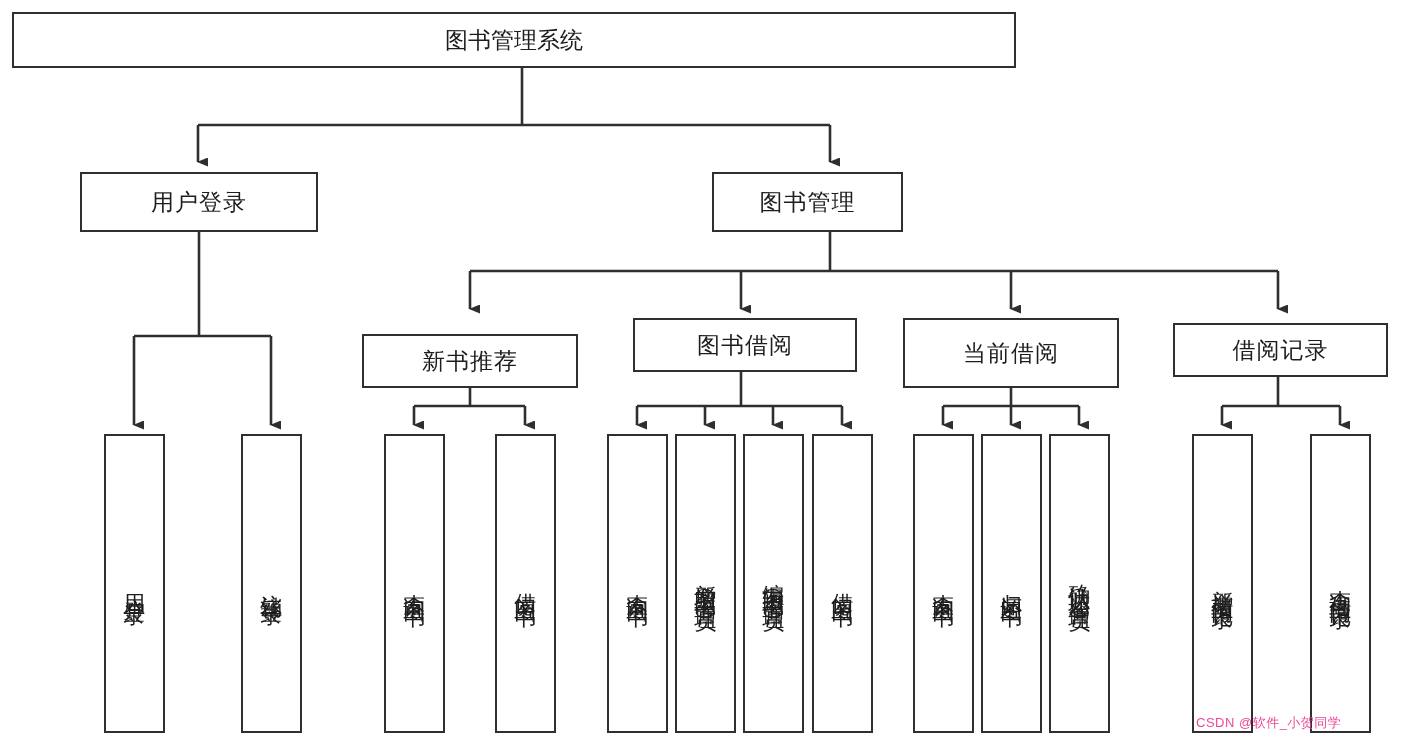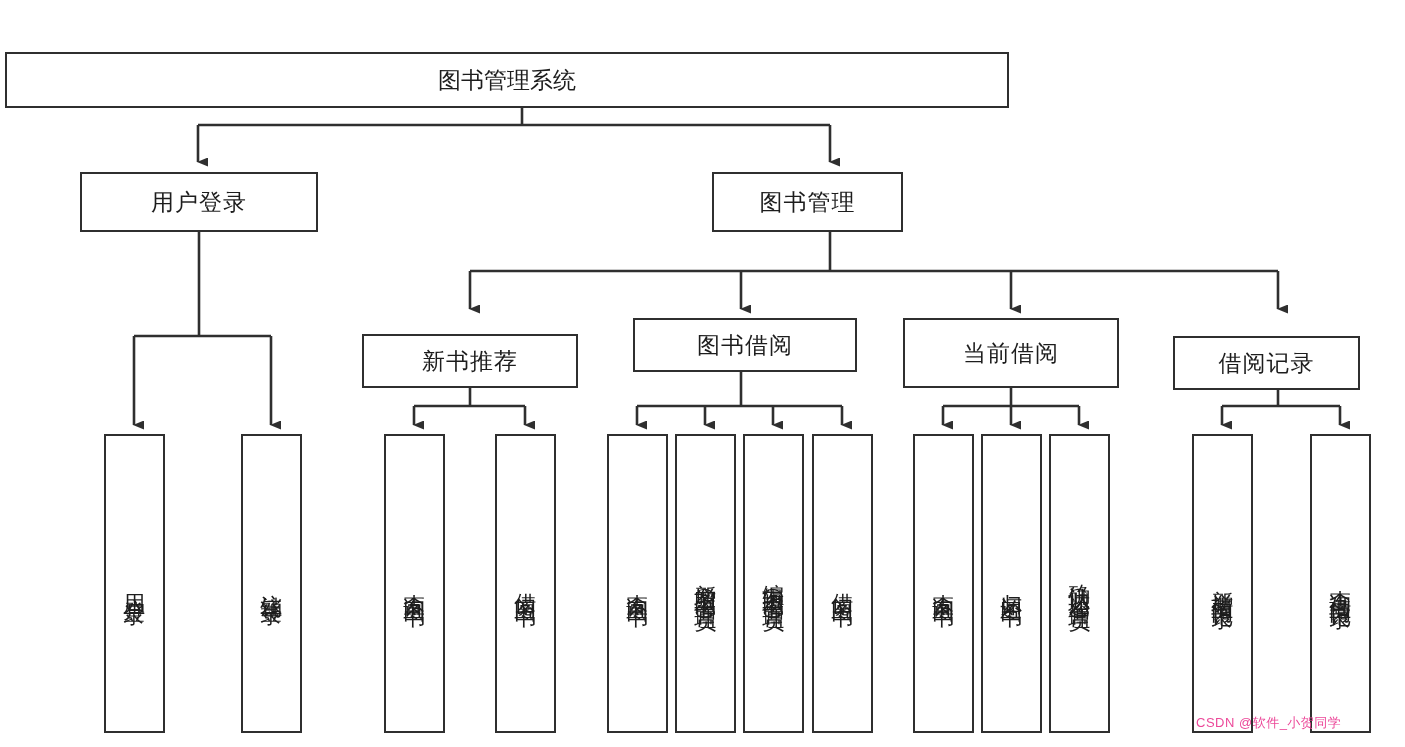--- a/index.html
+++ b/index.html
@@ -113,41 +113,41 @@
       <path d="M1011,406 L1011,425" marker-end="url(#arrow)"></path>
       <path d="M1079,406 L1079,425" marker-end="url(#arrow)"></path>
 
       <path d="M1278,372 L1278,406"></path>
       <path d="M1222,406 L1340,406"></path>
       <path d="M1222,406 L1222,425" marker-end="url(#arrow)"></path>
       <path d="M1340,406 L1340,425" marker-end="url(#arrow)"></path>
     </g>
   </svg>
 
-  <div class="node root" style="left:5px; top:12px; width:1004px; height:56px;margin-top:40px;">
+  <div class="node root" style="left:12px; top:12px; width:1004px; height:56px;">
     <span class="label">图书管理系统</span>
   </div>
 
   <div class="node horiz" style="left:80px; top:172px; width:238px; height:60px;">
     <span class="label">用户登录</span>
   </div>
   <div class="node horiz" style="left:712px; top:172px; width:191px; height:60px;">
     <span class="label">图书管理</span>
   </div>
 
   <div class="node horiz" style="left:362px; top:334px; width:216px; height:54px;">
     <span class="label">新书推荐</span>
   </div>
   <div class="node horiz" style="left:633px; top:318px; width:224px; height:54px;">
     <span class="label">图书借阅</span>
   </div>
   <div class="node horiz" style="left:903px; top:318px; width:216px; height:70px;">
     <span class="label">当前借阅</span>
   </div>
-  <div class="node horiz" style="left:1173px; top:336px; width:187px; height:54px;">
+  <div class="node horiz" style="left:1173px; top:323px; width:215px; height:54px;">
     <span class="label">借阅记录</span>
   </div>
 
   <div class="node vert" style="left:104px; top:434px; width:61px; height:299px;">
     <span class="label">用户登录</span>
   </div>
   <div class="node vert" style="left:241px; top:434px; width:61px; height:299px;">
     <span class="label">注销登录</span>
   </div>
 

